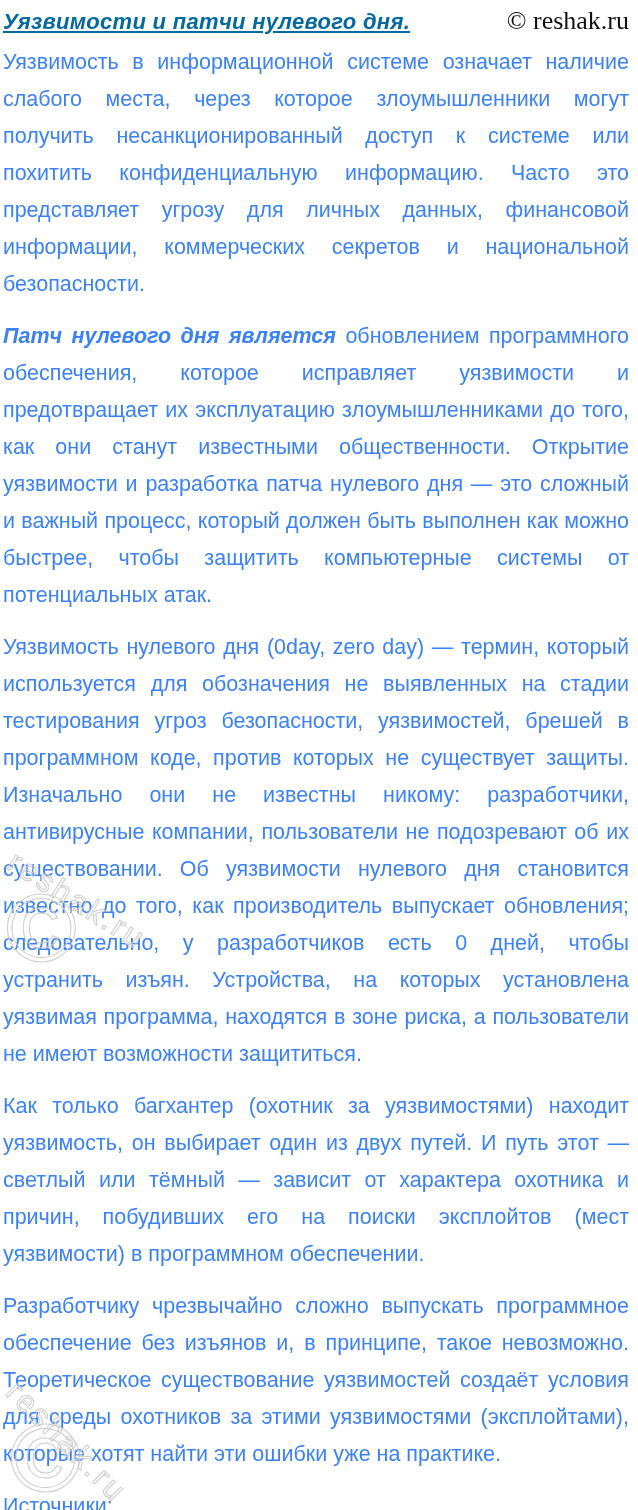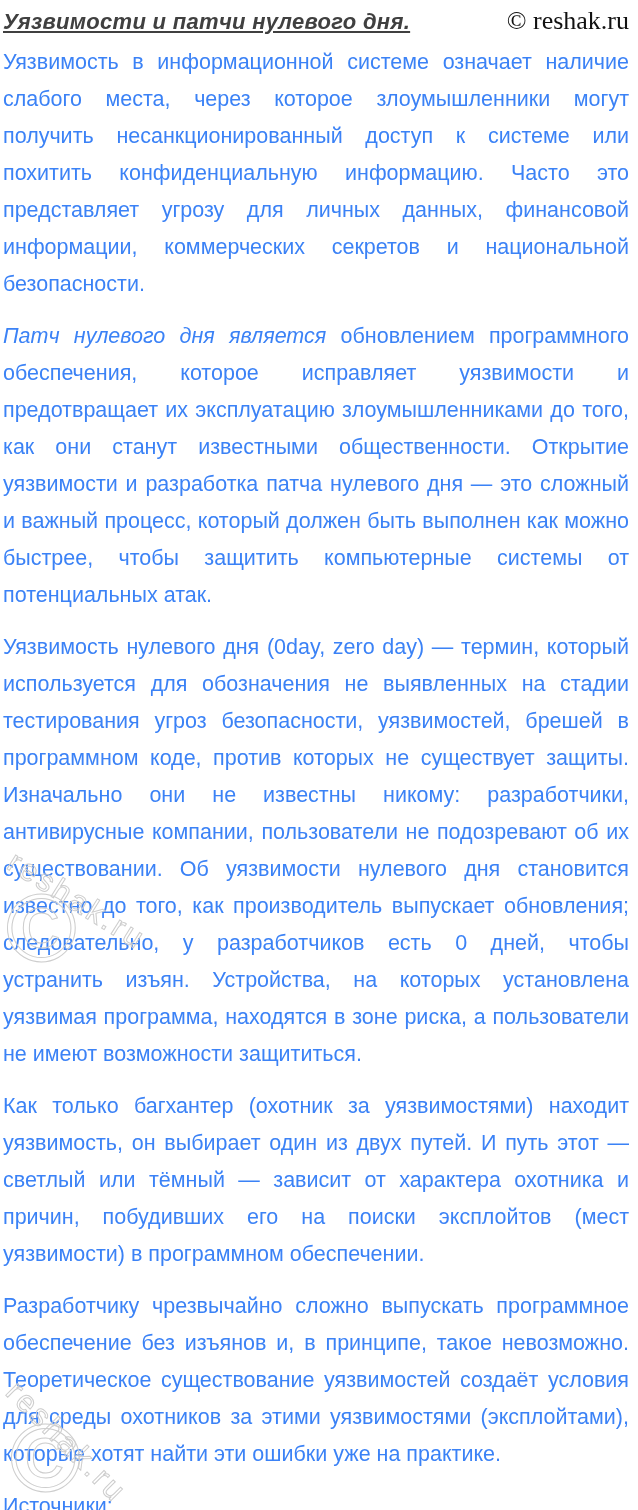--- a/index.html
+++ b/index.html
@@ -23,38 +23,38 @@
     display: flex;
     justify-content: space-between;
     align-items: baseline;
     margin-bottom: 8px;
   }
   .doc-title {
     font-size: 22px;
     font-style: italic;
     font-weight: 600;
     text-decoration: underline;
-    color: #404040;
+    color: #0369a1;
     letter-spacing: 0.3px;
   }
   .copyright {
     font-family: "Liberation Serif", serif;
     font-size: 26px;
     color: #111111;
     white-space: nowrap;
   }
   .body-text p {
     font-size: 21.5px;
     line-height: 37px;
     text-align: justify;
     margin: 0 0 15px 0;
     color: #3b82f6;
   }
   .bold-lead {
-    font-weight: normal;
+    font-weight: bold;
     font-style: italic;
   }
   .sources-label {
     margin-bottom: 18px !important;
     text-align: left !important;
   }
   
   .watermark {
     position: absolute;
     width: 230px;

